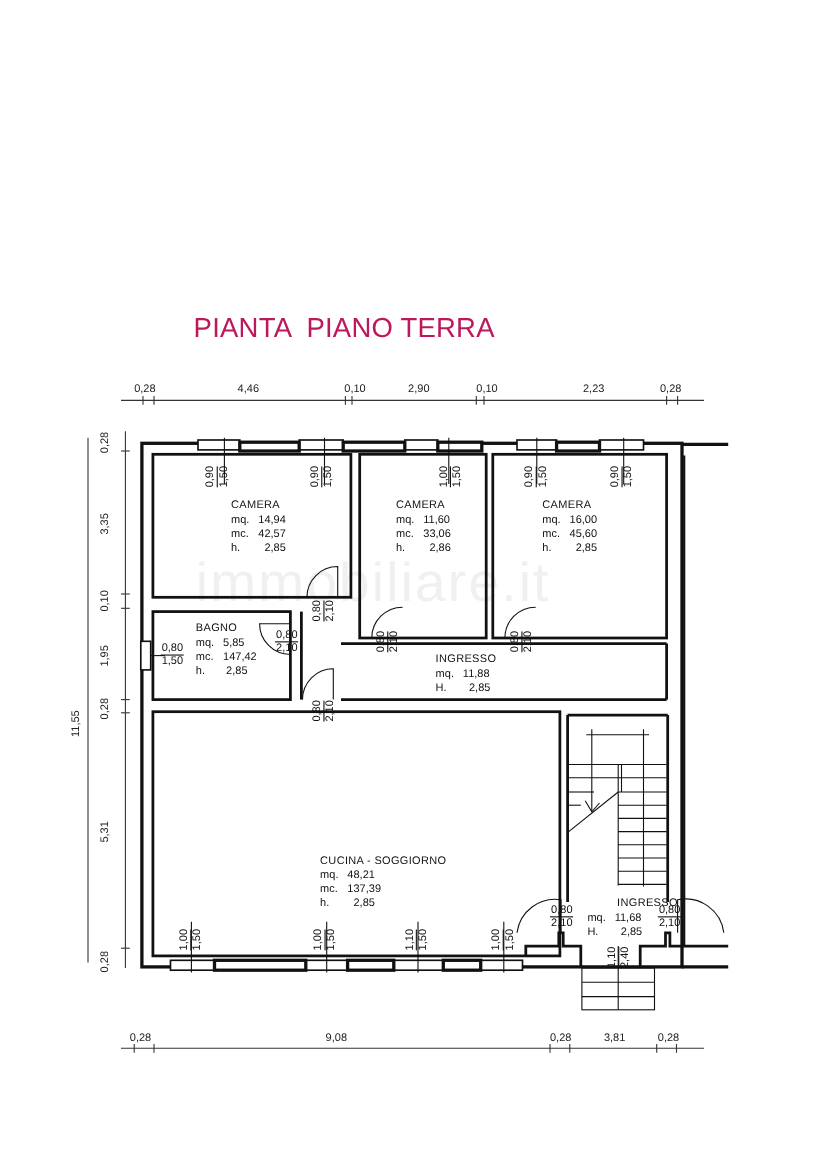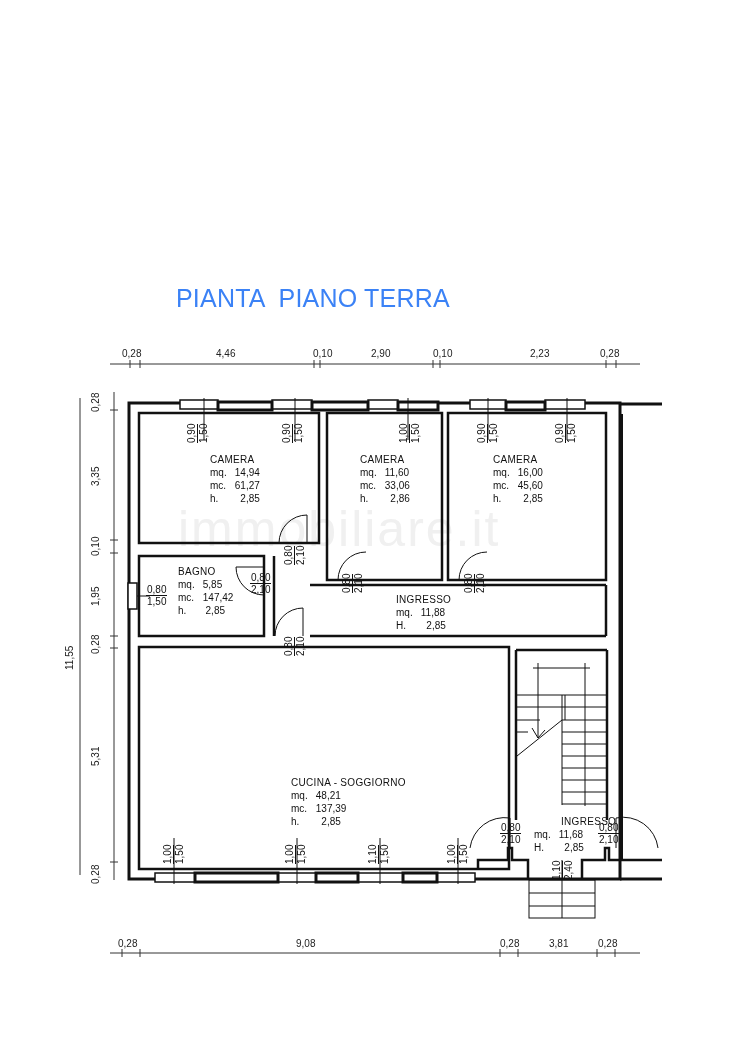--- a/index.html
+++ b/index.html
@@ -1,19 +1,19 @@
 <!DOCTYPE html>
 <html><head>
 <meta charset="utf-8">
 <style>
   html, body { margin: 0; padding: 0; background: #ffffff; }
   body { width: 742px; height: 1050px; position: relative; overflow: hidden;
          font-family: "Liberation Sans", sans-serif; color: #111; }
   .abs { position: absolute; }
-  .title { left: 176px; top: 284px; font-size: 25px; letter-spacing: 0.2px; color: #3b82f6; white-space: pre; }
+  .title { left: 176px; top: 284px; font-size: 25px; letter-spacing: 0.2px; color: #be185d; white-space: pre; }
   svg.plan { position: absolute; left: 0; top: 0; }
   .dim { font-size: 10px; color: #222; white-space: nowrap; }
   .vdim { font-size: 10px; color: #222; white-space: nowrap; transform: rotate(-90deg); transform-origin: left top; }
   .room { font-size: 10px; line-height: 13px; color: #111; white-space: nowrap; }
   .room .name { letter-spacing: 0.3px; }
   .room .row span { display: inline-block; }
   .room .row .k { width: 22px; }
   .frac { font-size: 10px; line-height: 11px; text-align: center; color: #111; }
   .frac .top { border-bottom: 1px solid #111; padding: 0 1px; }
   .vfrac { font-size: 10px; line-height: 11px; transform: rotate(-90deg); transform-origin: left top; white-space: nowrap; color: #111; }
@@ -262,21 +262,21 @@
     <div>2,10</div>
   </div>
 <div class="abs vfrac" style="left:551px;top:880px">
     <span class="top">1,10</span>
     <span class="bot">2,40</span>
   </div>
 
 <div class="abs room" style="left:210px;top:453px">
   <div class="name">CAMERA</div>
   <div class="row"><span class="k">mq.</span> <span>14,94</span></div>
-  <div class="row"><span class="k">mc.</span> <span>61,27</span></div>
+  <div class="row"><span class="k">mc.</span> <span>42,57</span></div>
   <div class="row"><span class="k">h.</span> &nbsp;&nbsp;<span>2,85</span></div>
 </div>
 <div class="abs room" style="left:360px;top:453px">
   <div class="name">CAMERA</div>
   <div class="row"><span class="k">mq.</span> <span>11,60</span></div>
   <div class="row"><span class="k">mc.</span> <span>33,06</span></div>
   <div class="row"><span class="k">h.</span> &nbsp;&nbsp;<span>2,86</span></div>
 </div>
 <div class="abs room" style="left:493px;top:453px">
   <div class="name">CAMERA</div>

